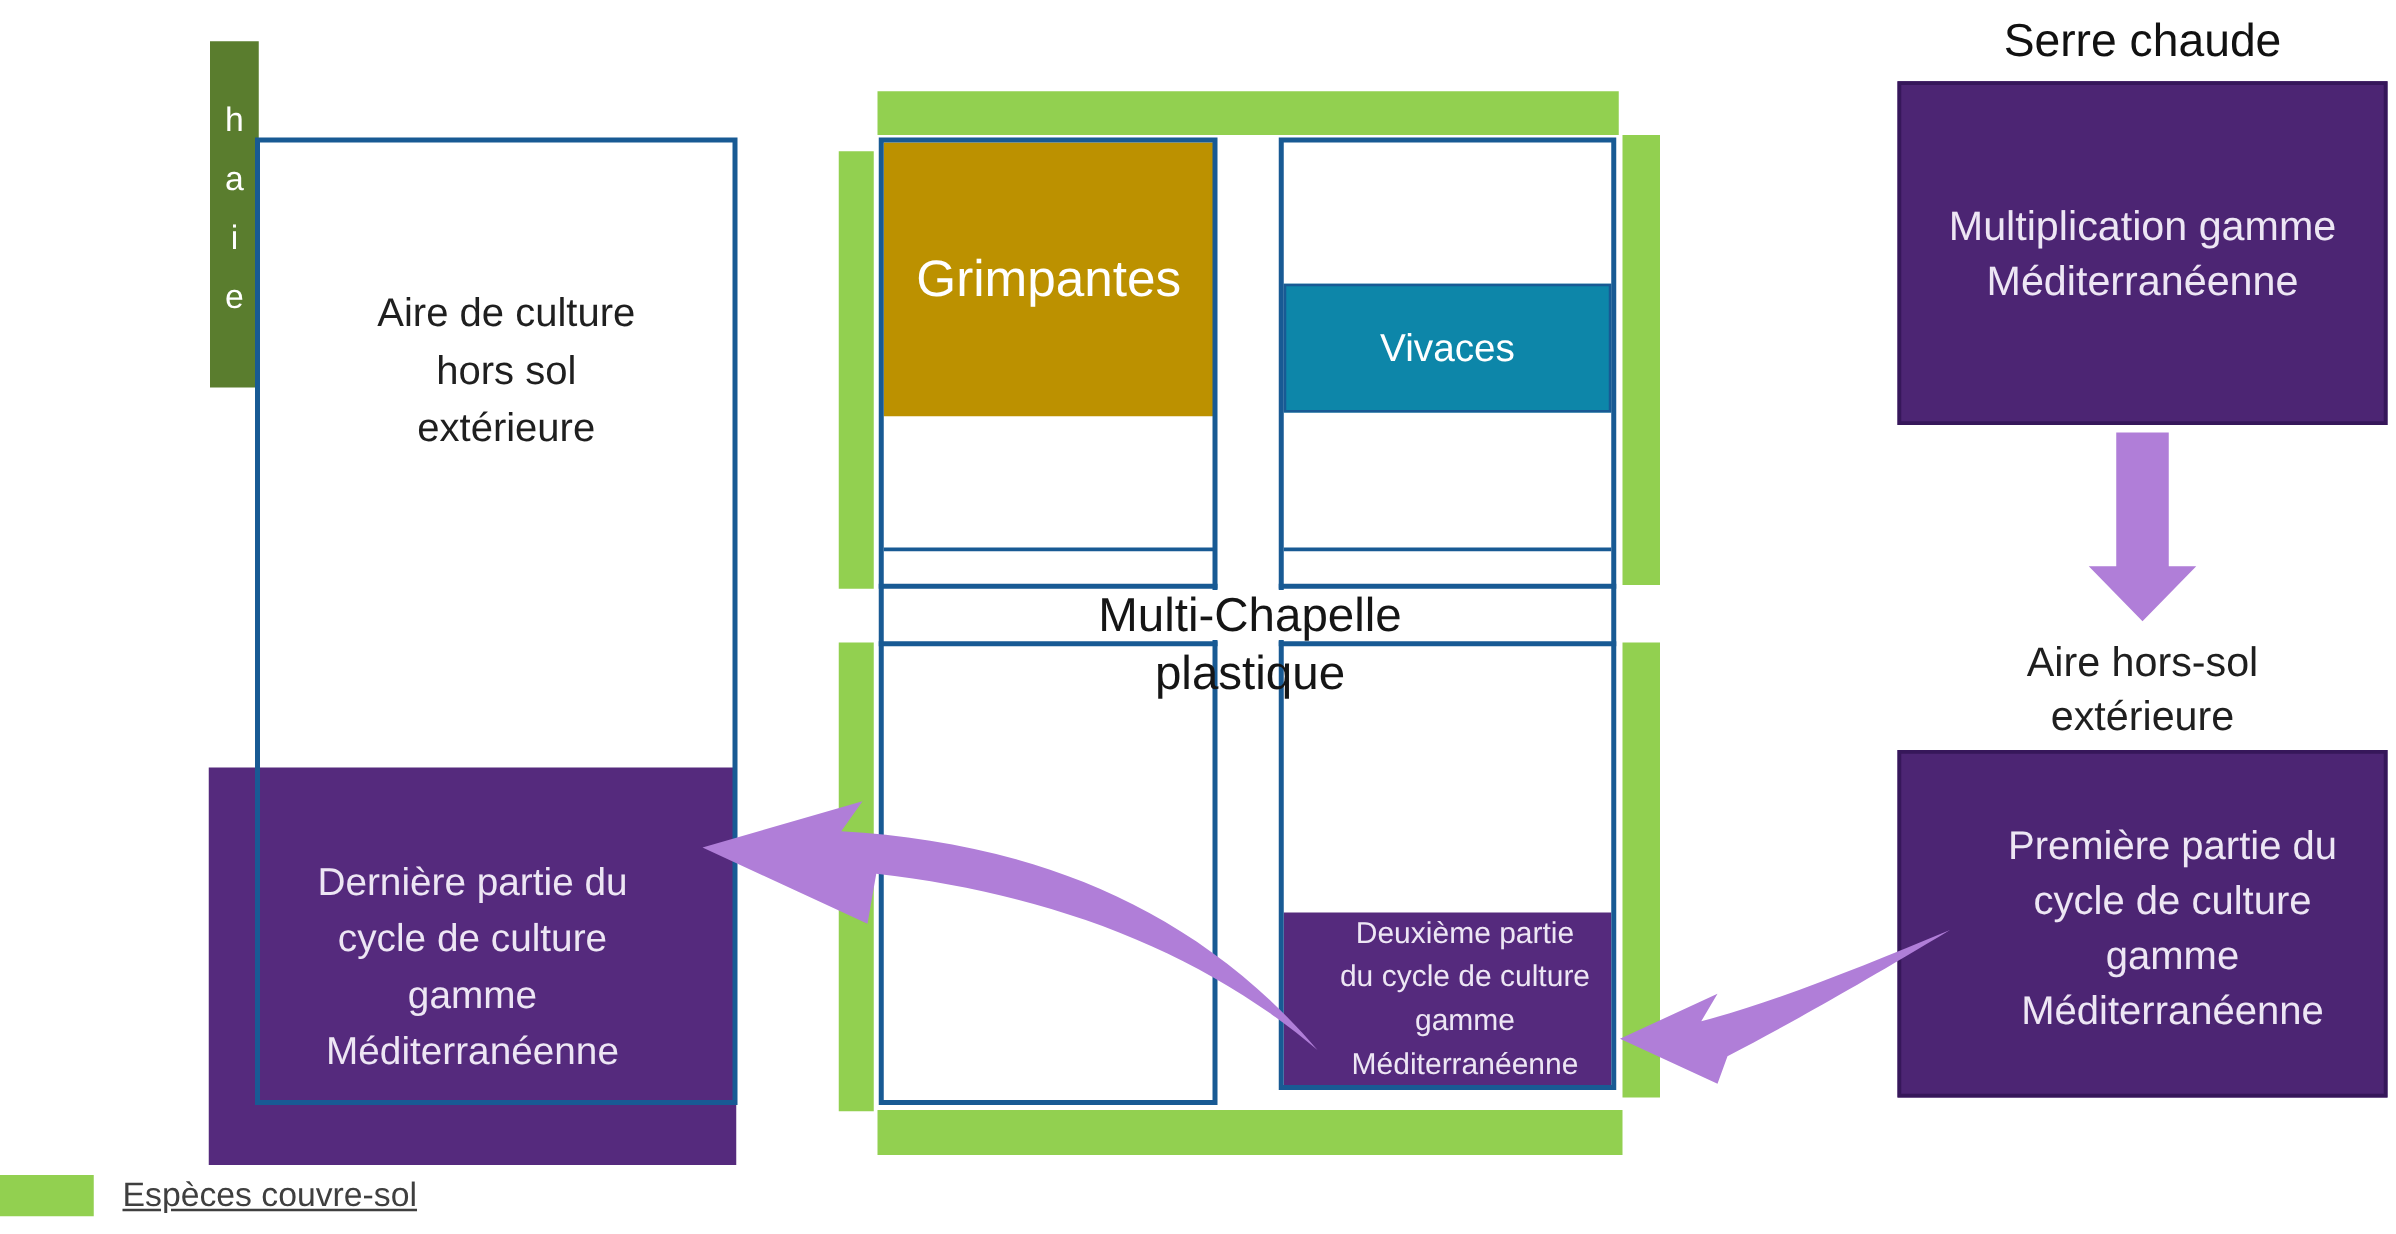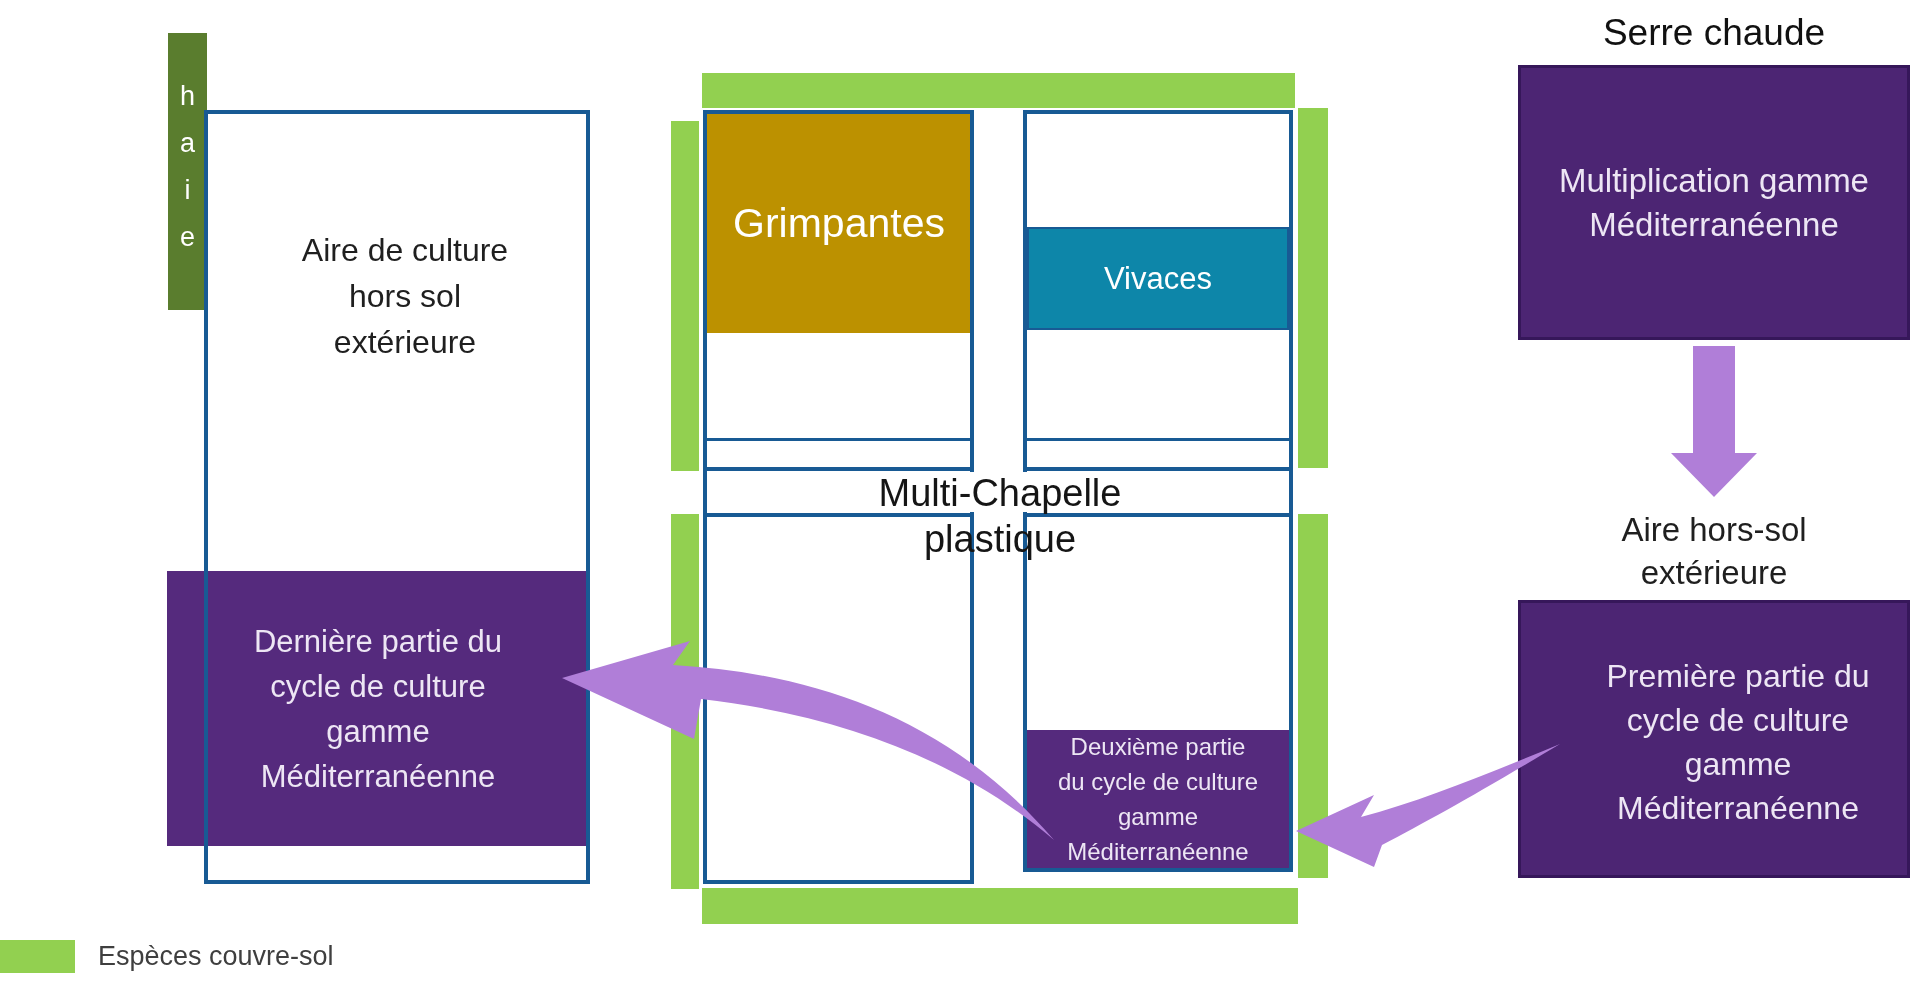--- a/index.html
+++ b/index.html
@@ -12,21 +12,21 @@
           font-family:"Liberation Sans", sans-serif;}
   .abs{position:absolute;}
   .ml{white-space:pre-line;}
   .center{display:flex;align-items:center;justify-content:center;text-align:center;border-radius:30px;}
 
   
   [data-name="hedge-bar"]{left:168px;top:33px;width:39px;height:277px;background:var(--hedge);z-index:6;}
   [data-name="hedge-label"]{width:100%;padding-top:40px;text-align:center;color:#fff;
     font-size:27px;line-height:47px;}
   [data-name="outdoor-area-fill"]{left:204px;top:110px;width:386px;height:774px;background:#fff;z-index:1;}
-  [data-name="last-cycle-box"]{left:167px;top:571px;width:422px;height:275px;background:var(--purple);z-index:2;}
+  [data-name="last-cycle-box"]{left:167px;top:614px;width:422px;height:318px;background:var(--purple);z-index:2;}
   [data-name="last-cycle-label"]{width:100%;height:100%;color:var(--inklight);font-size:31px;line-height:45px;}
   [data-name="outdoor-area-border"]{left:204px;top:110px;width:386px;height:774px;
     border:4px solid var(--blue);box-sizing:border-box;z-index:7;}
   [data-name="outdoor-area-label"]{left:212px;top:227px;width:386px;text-align:center;
     color:var(--ink);font-size:32px;line-height:46px;z-index:9;}
 
   
   .strip{background:var(--green);z-index:3;}
   [data-name="ground-cover-strip-top"]{left:702px;top:73px;width:593px;height:35px;}
   [data-name="ground-cover-strip-left-upper"]{left:671px;top:121px;width:28px;height:350px;}
@@ -37,21 +37,21 @@
 
   
   [data-name="left-bay-fill"]{left:703px;top:110px;width:271px;height:774px;background:#fff;z-index:1;}
   [data-name="right-bay-fill"]{left:1023px;top:110px;width:270px;height:762px;background:#fff;z-index:1;}
   [data-name="climbers-box"]{left:707px;top:114px;width:264px;height:219px;background:var(--gold);z-index:2;}
   [data-name="climbers-label"]{width:100%;height:100%;color:#fff;font-size:41px;}
   [data-name="perennials-box"]{left:1027px;top:227px;width:262px;height:103px;background:var(--teal);
     border:2px solid var(--blue);box-sizing:border-box;z-index:2;}
   [data-name="perennials-label"]{width:100%;height:100%;color:#fff;font-size:31px;}
   [data-name="second-cycle-box"]{left:1027px;top:730px;width:262px;height:138px;background:var(--purple);z-index:2;}
-  [data-name="second-cycle-label"]{width:100%;height:100%;color:var(--inklight);font-size:24px;line-height:35px;}
+  [data-name="second-cycle-label"]{width:100%;height:100%;color:var(--inklight);font-size:24px;line-height:35px;padding-left:14px;}
   .hline{background:var(--blue);z-index:4;}
   [data-name="left-bay-inner-line"]{left:707px;top:438px;width:264px;height:3px;}
   [data-name="right-bay-inner-line"]{left:1027px;top:438px;width:262px;height:3px;}
   [data-name="left-bay-band-line-top"]{left:703px;top:467px;width:271px;height:4px;}
   [data-name="left-bay-band-line-bottom"]{left:703px;top:513px;width:271px;height:4px;}
   [data-name="right-bay-band-line-top"]{left:1023px;top:467px;width:270px;height:4px;}
   [data-name="right-bay-band-line-bottom"]{left:1023px;top:513px;width:270px;height:4px;}
   [data-name="left-bay-border"]{left:703px;top:110px;width:271px;height:774px;
     border:4px solid var(--blue);box-sizing:border-box;z-index:7;}
   [data-name="right-bay-border"]{left:1023px;top:110px;width:270px;height:762px;
@@ -69,21 +69,21 @@
     border:3px solid #36175A;box-sizing:border-box;z-index:2;}
   [data-name="multiplication-label"]{width:100%;height:100%;color:var(--inklight);font-size:33px;line-height:44px;}
   [data-name="outdoor-offground-title"]{left:1518px;top:508px;width:392px;text-align:center;
     color:var(--ink);font-size:33px;line-height:43px;z-index:9;}
   [data-name="first-cycle-box"]{left:1518px;top:600px;width:392px;height:278px;background:var(--purpledark);
     border:3px solid #36175A;box-sizing:border-box;z-index:2;padding-top:6px;}
   [data-name="first-cycle-label"]{width:100%;height:100%;color:var(--inklight);font-size:32px;line-height:44px;margin-left:24px;}
 
   
   [data-name="legend-swatch"]{left:0;top:940px;width:75px;height:33px;background:var(--green);z-index:2;}
-  [data-name="legend-label"]{left:98px;top:941px;color:var(--legendink);font-size:27px;z-index:9;}
+  [data-name="legend-label"]{left:98px;top:941px;color:var(--legendink);font-size:27px;z-index:9;text-decoration:underline;}
 
   
   [data-name="flow-arrows-layer"]{left:0;top:0;width:1917px;height:987px;z-index:10;pointer-events:none;}
   .arrow-shape{fill:var(--arrow);}
 </style>
 </head>
 <body>
 
 <div id="canvas" data-name="nursery-site-plan-diagram">
 

